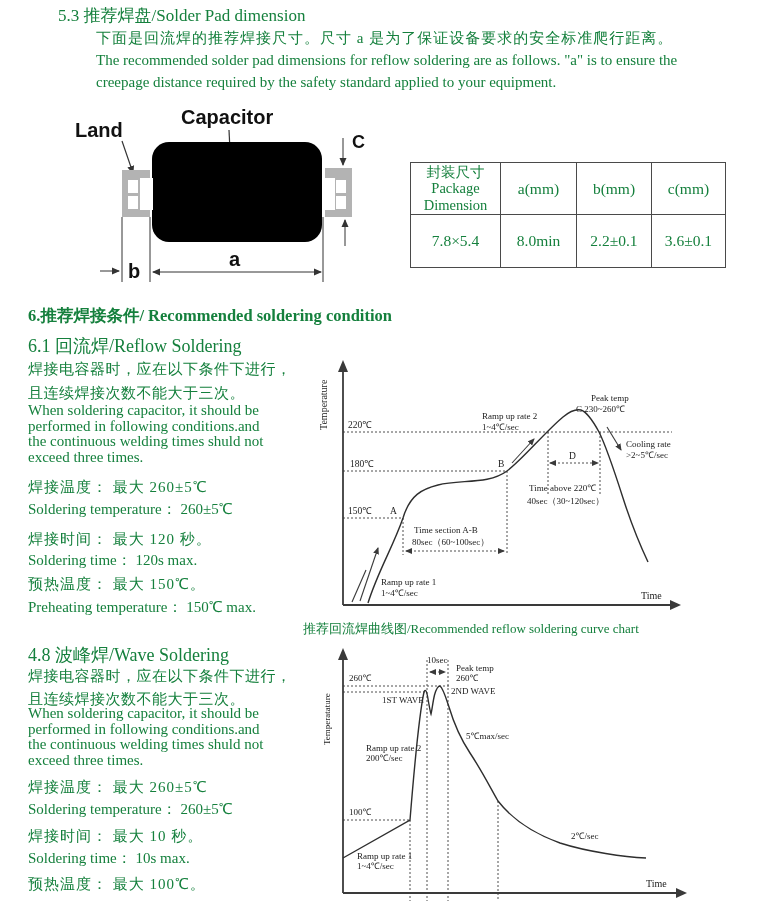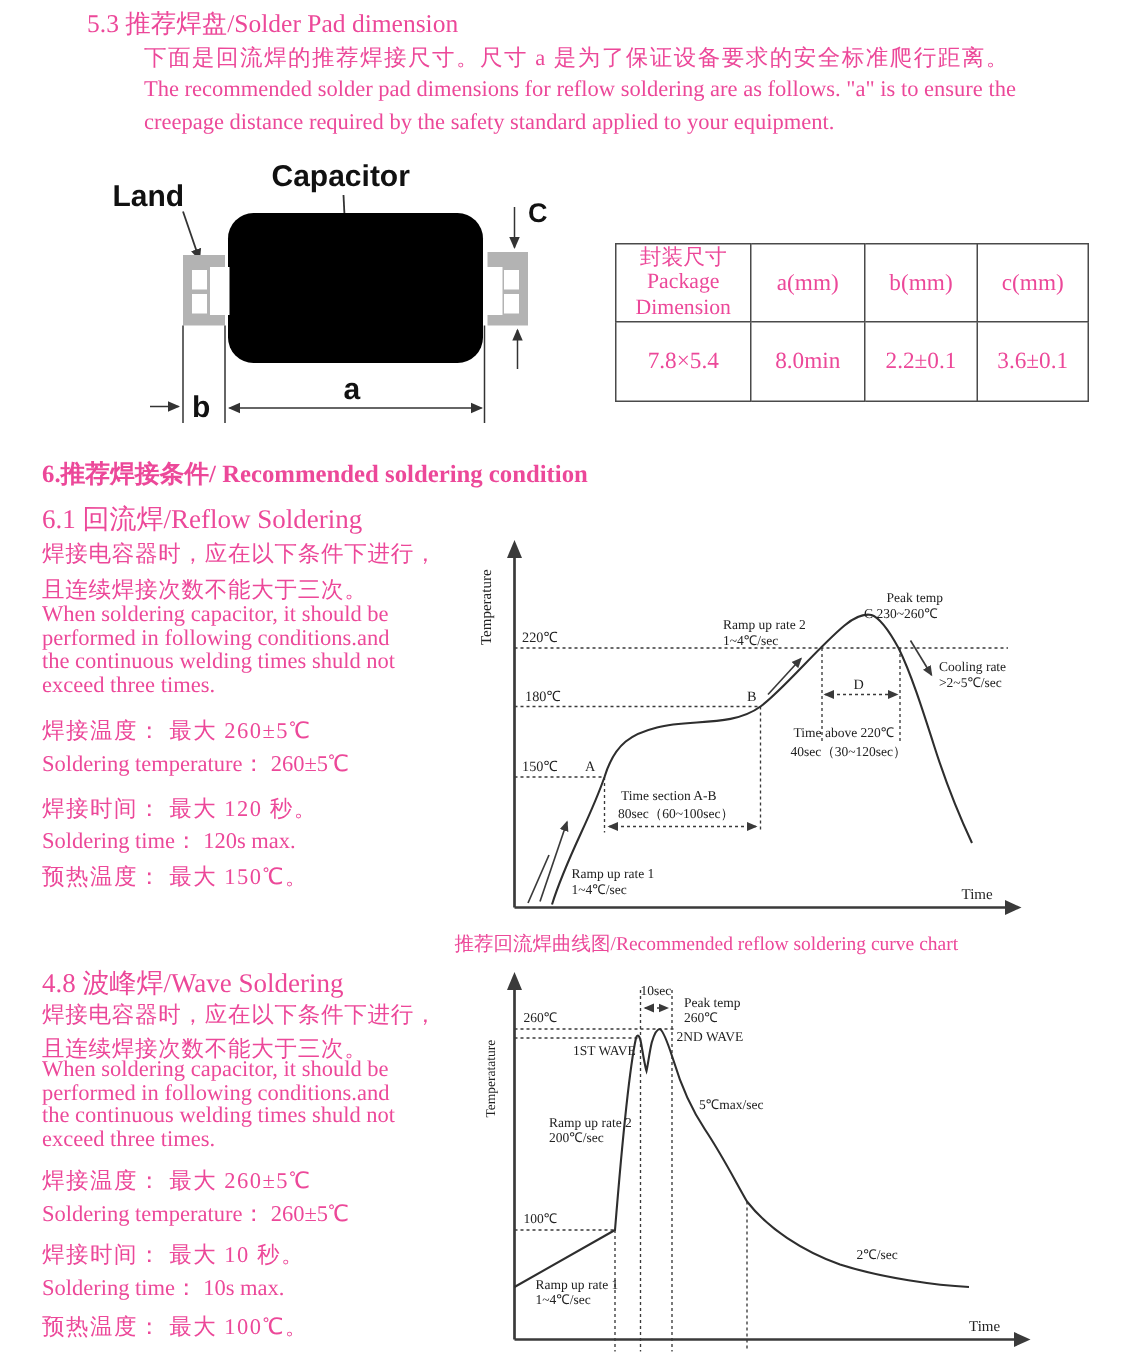--- a/index.html
+++ b/index.html
@@ -1,17 +1,17 @@
 <!DOCTYPE html>
 <html><head>
 <meta charset="utf-8">
 <style>
   html,body{margin:0;padding:0;background:#fff;}
   .page{position:relative;width:757px;height:902px;background:#ffffff;overflow:hidden;
-        font-family:"Liberation Serif",serif;color:#ec4899;}
+        font-family:"Liberation Serif",serif;color:#15803d;}
   .abs{position:absolute;}
   .h53{font-size:17px;}
   .para{font-size:15px;}
   .zh{letter-spacing:1px;}
   .h6{font-size:16.5px;font-weight:bold;}
   .h61{font-size:18px;}
   .body-zh{font-size:15px;letter-spacing:0.5px;}
   .body-en{font-size:15px;line-height:15.5px;}
   .body-en span{display:block;}
   .spec{font-size:15px;}
@@ -116,20 +116,21 @@
     <span>When soldering capacitor, it should be</span>
     <span>performed in following conditions.and</span>
     <span>the continuous welding times shuld not</span>
     <span>exceed three times.</span>
   </div>
   <div class="abs spec zh" style="left:28px;top:478px;">焊接温度： 最大 260±5℃</div>
   <div class="abs spec" style="left:28px;top:500px;">Soldering temperature： 260±5℃</div>
   <div class="abs spec zh" style="left:28px;top:530px;">焊接时间： 最大 120 秒。</div>
   <div class="abs spec" style="left:28px;top:551px;">Soldering time： 120s max.</div>
   <div class="abs spec zh" style="left:28px;top:575px;">预热温度： 最大 150℃。</div>
+  <div class="abs spec" style="left:28px;top:598px;">Preheating temperature： 150℃ max.</div>
 
   <svg style="left:310px;top:355px;" width="447" height="266" viewBox="0 0 447 266">
     <defs>
       <marker id="ra" orient="auto" markerUnits="userSpaceOnUse" markerWidth="8" markerHeight="7" refX="6" refY="3" viewBox="0 0 8 6">
           <path d="M0,0 L7,3 L0,6 Z" fill="#3a3a3a"></path>
         </marker>
       <marker id="ras" orient="auto-start-reverse" markerUnits="userSpaceOnUse" markerWidth="8" markerHeight="7" refX="6" refY="3" viewBox="0 0 8 6">
           <path d="M0,0 L7,3 L0,6 Z" fill="#3a3a3a"></path>
         </marker>
     </defs>

